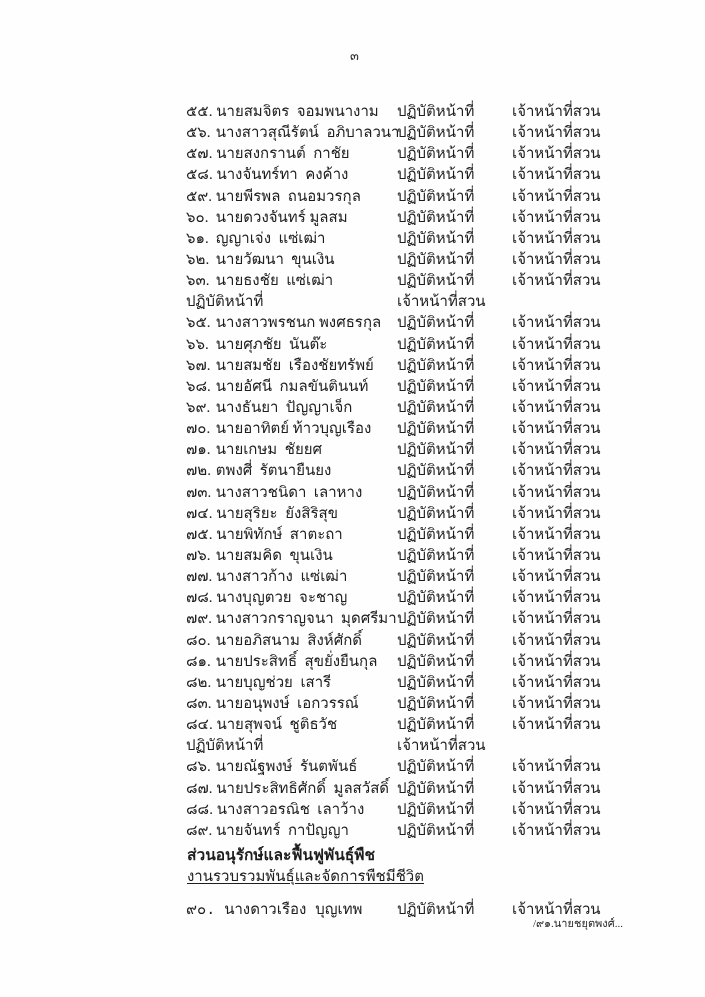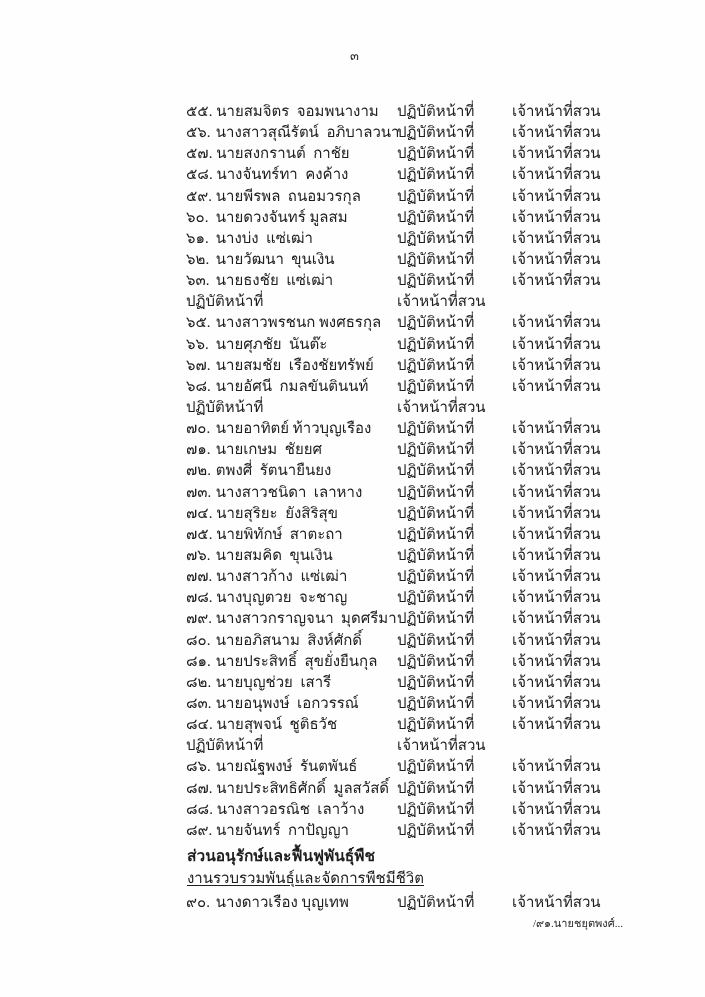--- a/index.html
+++ b/index.html
@@ -35,37 +35,38 @@
     font-size: 15px;
     line-height: 21.15px;
   }
   .cell { white-space: pre; }
   .cell .no { display: inline-block; min-width: 26px; }
   .section-block {
     position: absolute;
     top: 845px;
     left: 0;
     width: 680px;
+    font-family: Liberation Mono, monospace;
   }
   .section-title {
     margin-left: 187px;
     font-weight: bold;
     font-size: 15.5px;
     line-height: 22px;
     white-space: pre;
   }
   .section-subtitle {
     margin-left: 187px;
     font-size: 15px;
     line-height: 22px;
     text-decoration: underline;
     text-underline-offset: 2px;
     white-space: pre;
   }
-  .section-list { margin-top: 3px; }
+  .section-list { margin-top: 11px; }
   .continuation {
     position: absolute;
     top: 914px;
     left: 533px;
     font-size: 11px;
     color: #2a2a2a;
     white-space: pre;
   }
 </style>
 </head>
@@ -104,21 +105,21 @@
     <span class="cell pos">เจ้าหน้าที่สวน</span>
   </div>
 
   <div class="row">
     <span class="cell name"><span class="no">๖๐.</span> <span class="nm">นายดวงจันทร์ มูลสม</span></span>
     <span class="cell duty">ปฏิบัติหน้าที่</span>
     <span class="cell pos">เจ้าหน้าที่สวน</span>
   </div>
 
   <div class="row">
-    <span class="cell name"><span class="no">๖๑.</span> <span class="nm">นางบ่ง  แซ่เฒ่า</span></span>
+    <span class="cell name"><span class="no">๖๑.</span> <span class="nm">ญญาเจ่ง  แซ่เฒ่า</span></span>
     <span class="cell duty">ปฏิบัติหน้าที่</span>
     <span class="cell pos">เจ้าหน้าที่สวน</span>
   </div>
 
   <div class="row">
     <span class="cell name"><span class="no">๖๒.</span> <span class="nm">นายวัฒนา  ขุนเงิน</span></span>
     <span class="cell duty">ปฏิบัติหน้าที่</span>
     <span class="cell pos">เจ้าหน้าที่สวน</span>
   </div>
 
@@ -151,20 +152,21 @@
     <span class="cell pos">เจ้าหน้าที่สวน</span>
   </div>
 
   <div class="row">
     <span class="cell name"><span class="no">๖๘.</span> <span class="nm">นายอัศนี  กมลขันตินนท์</span></span>
     <span class="cell duty">ปฏิบัติหน้าที่</span>
     <span class="cell pos">เจ้าหน้าที่สวน</span>
   </div>
 
   <div class="row">
+    <span class="cell name"><span class="no">๖๙.</span> <span class="nm">นางธันยา  ปัญญาเจ็ก</span></span>
     <span class="cell duty">ปฏิบัติหน้าที่</span>
     <span class="cell pos">เจ้าหน้าที่สวน</span>
   </div>
 
   <div class="row">
     <span class="cell name"><span class="no">๗๐.</span> <span class="nm">นายอาทิตย์ ท้าวบุญเรือง</span></span>
     <span class="cell duty">ปฏิบัติหน้าที่</span>
     <span class="cell pos">เจ้าหน้าที่สวน</span>
   </div>
 

